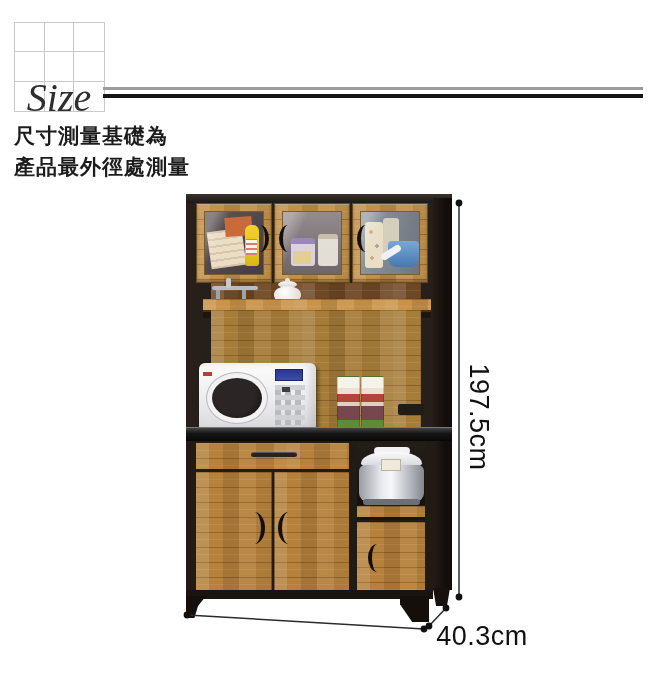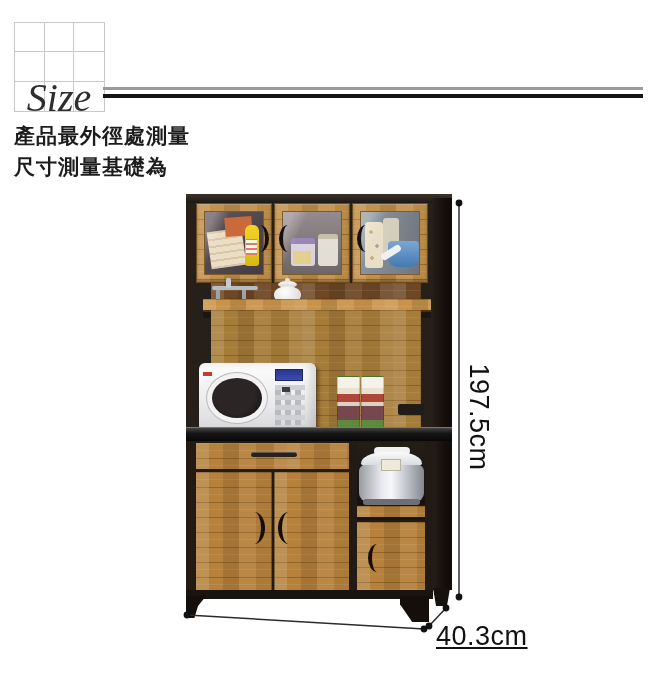--- a/index.html
+++ b/index.html
@@ -139,35 +139,35 @@
   .can2{left:22px;top:6px;width:16px;height:40px;border-radius:3px;background:rgba(222,214,194,.9);}
   .cup-blue{left:27px;top:29px;width:31px;height:26px;border-radius:4px 4px 9px 9px;
     background:linear-gradient(180deg,#7aa7d4,#4679b2);}
   .cup-handle{left:-8px;top:8px;width:22px;height:7px;background:#eef0f2;border-radius:4px;transform:rotate(-32deg);}
 
   
   .dims{position:absolute;left:0;top:0;width:650px;height:682px;pointer-events:none;}
   .dim-label{position:absolute;font-size:27px;color:#111;letter-spacing:.5px;}
   .dim-h{left:430px;top:396px;width:96px;text-align:center;transform:rotate(90deg);}
   .dim-w{left:245px;top:624px;width:115px;text-align:center;}
-  .dim-d{left:436px;top:621px;width:92px;text-align:left;text-decoration:underline;}
+  .dim-d{left:436px;top:621px;width:92px;text-align:center;}
 </style>
 </head>
 <body>
 
 <div class="page">
 
   <div class="size-grid"></div>
   <div class="size-label">Size</div>
   <div class="rule-gray"></div>
   <div class="rule-black"></div>
 
   <div class="note">
+    <div>尺寸測量基礎為</div>
     <div>產品最外徑處測量</div>
-    <div>尺寸測量基礎為</div>
   </div>
 
   <div class="cab">
     <div class="topboard"></div>
     <div class="sidepanel"></div>
     <div class="hutchbg"></div>
 
     <div class="gdoor wood wood-frame" style="left:10px">
       <div class="glass g1">
         <div class="box-beige"></div>

